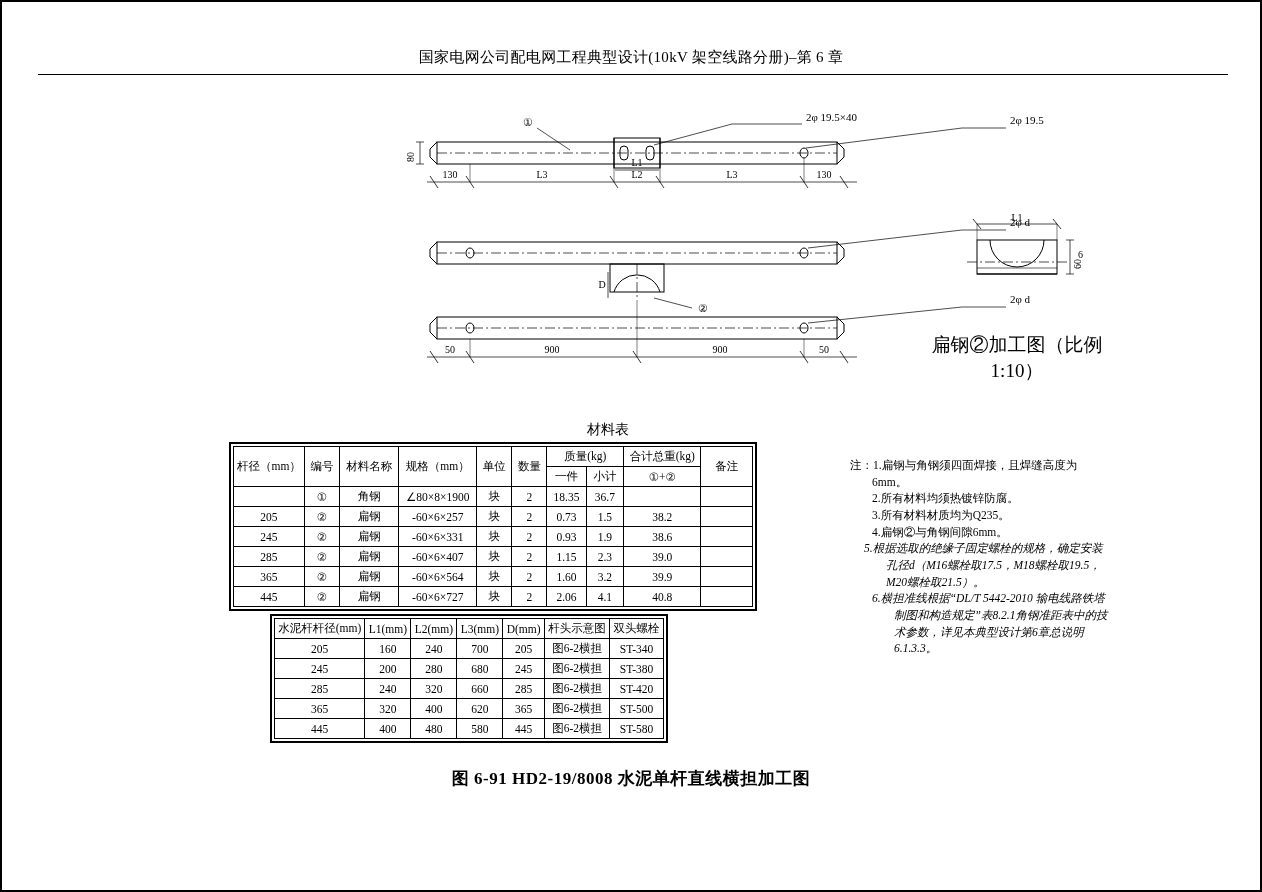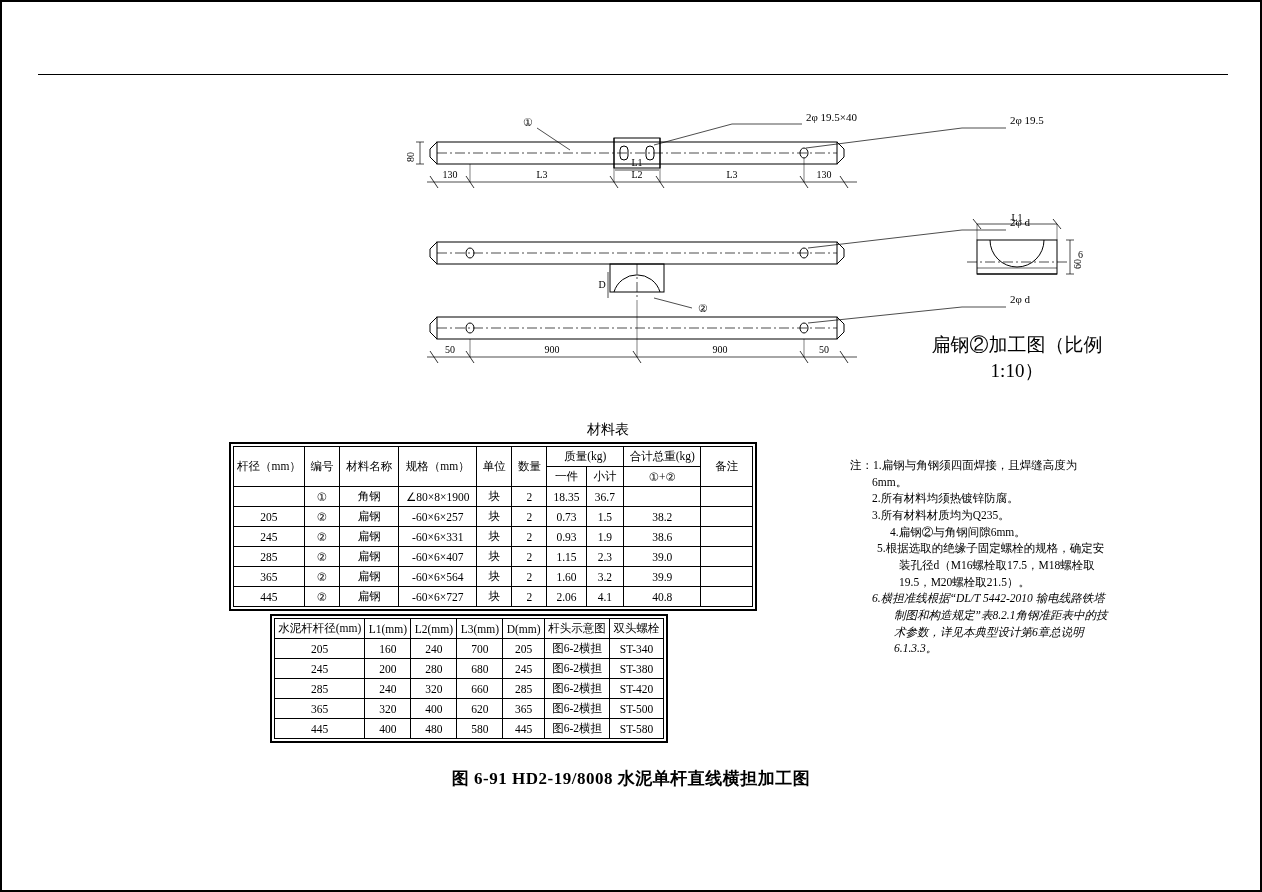--- a/index.html
+++ b/index.html
@@ -67,20 +67,21 @@
 
   .sub-cap{
     position:absolute;font-size:19px;text-align:center;
   }
 </style>
 </head>
 <body>
 
 <div class="page">
 
+  <div class="header-title">国家电网公司配电网工程典型设计(10kV 架空线路分册)–第 6 章</div>
   <div class="header-rule"></div>
 
   <div class="draw">
     <svg width="700" height="300" viewBox="0 0 700 300">
       <g stroke="#000" fill="none" stroke-width="1">
 
         <rect x="35" y="30" width="400" height="22"></rect>
         <line x1="35" y1="41" x2="435" y2="41" stroke-dasharray="10,3,2,3" stroke-width="0.7"></line>
 
         <line x1="35" y1="30" x2="28" y2="37"></line>
@@ -389,21 +390,21 @@
           </tbody>
       </table>
     </div>
   </div>
 
   <div class="notes">
     <div id="notes-body">
         <div class="hang">注：1.扁钢与角钢须四面焊接，且焊缝高度为6mm。</div>
         <div class="hang" style="margin-left: 22px;">2.所有材料均须热镀锌防腐。</div>
         <div class="hang" style="margin-left: 22px;">3.所有材料材质均为Q235。</div>
-        <div class="hang" style="margin-left: 40px;">4.扁钢②与角钢间隙6mm。</div>
-        <div class="hang" style="margin-left: 27px;">5.根据选取的绝缘子固定螺栓的规格，确定安装孔径d（M16螺栓取17.5，M18螺栓取19.5，M20螺栓取21.5）。</div>
+        <div class="hang" style="margin-left: 22px;">4.扁钢②与角钢间隙6mm。</div>
+        <div class="hang" style="margin-left: 14px; font-style: italic;">5.根据选取的绝缘子固定螺栓的规格，确定安装孔径d（M16螺栓取17.5，M18螺栓取19.5，M20螺栓取21.5）。</div>
         <div class="hang" style="margin-left: 22px; font-style: italic;">6.横担准线根据“DL/T 5442-2010 输电线路铁塔制图和构造规定”表8.2.1角钢准距表中的技术参数，详见本典型设计第6章总说明6.1.3.3。</div>
       </div>
   </div>
 
   <div class="fig-caption">图 6-91   HD2-19/8008 水泥单杆直线横担加工图</div>
 
 </div>
 
 </body></html>

